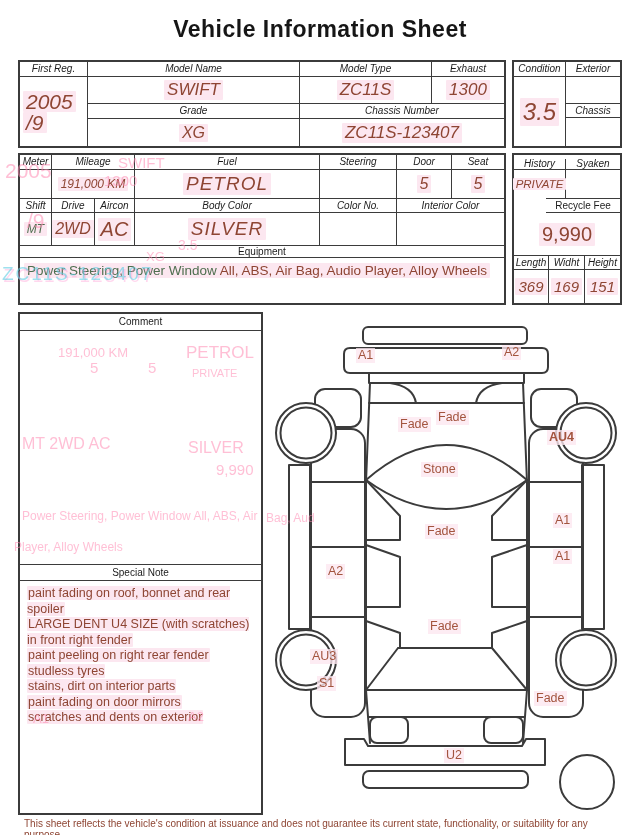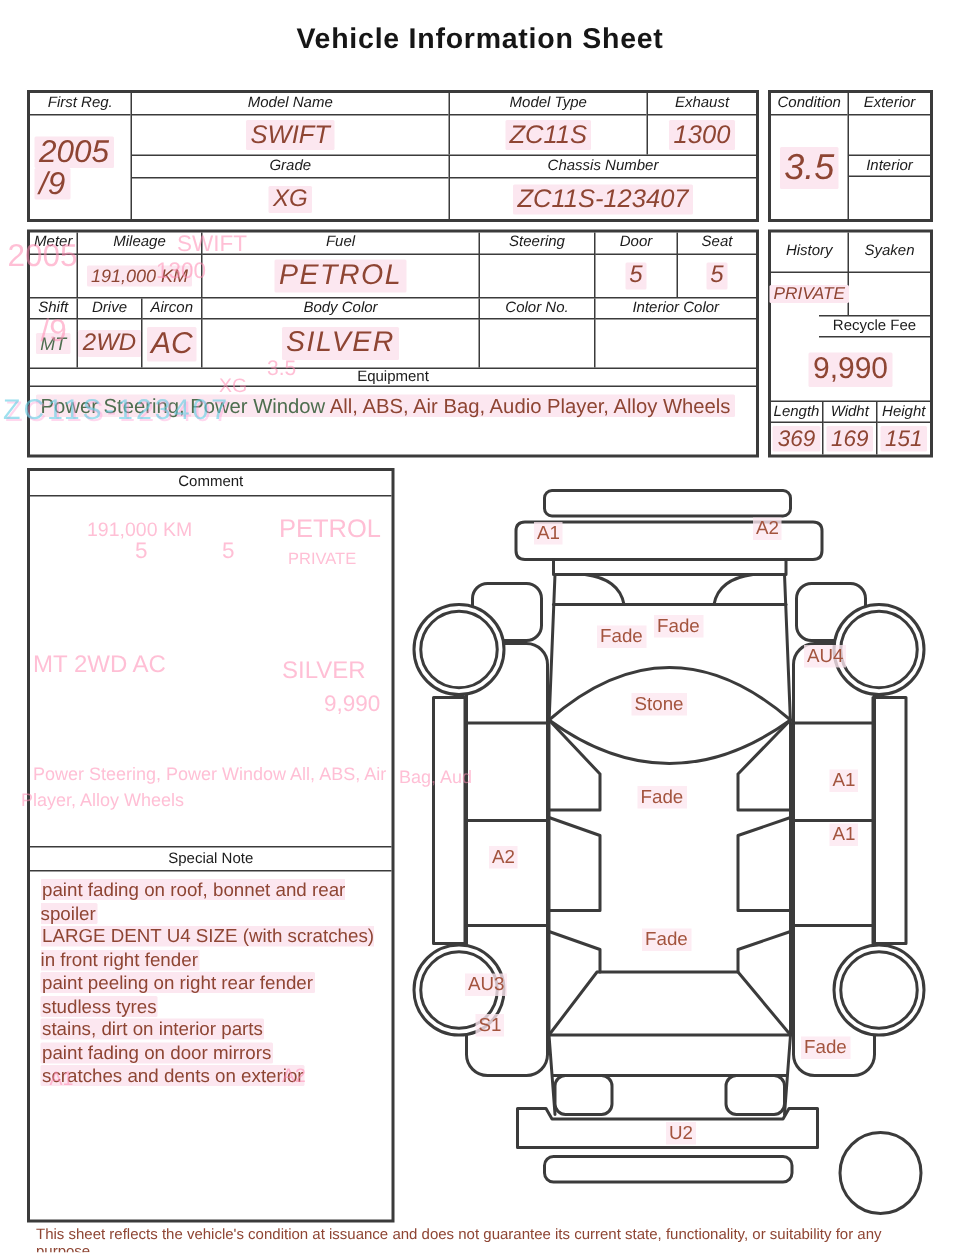--- a/index.html
+++ b/index.html
@@ -1,19 +1,19 @@
 <!DOCTYPE html>
 <html><head>
 <meta charset="utf-8">
 <style>
   html,body{margin:0;padding:0;background:#ffffff;}
   .page{position:relative;width:640px;height:835px;background:#ffffff;
         font-family:"Liberation Sans",sans-serif;overflow:hidden;}
   .title{position:absolute;left:0;top:16px;width:640px;text-align:center;
-         font-size:19px;font-weight:600;color:#161616;letter-spacing:0.5px;}
+         font-size:23px;font-weight:600;color:#161616;letter-spacing:0.5px;}
   .box{position:absolute;border:2px solid #3b3b3b;background:#fff;
        display:flex;flex-direction:column;box-sizing:border-box;}
   .row{display:flex;flex-direction:row;box-sizing:border-box;font-style:italic;}
   .col{display:flex;flex-direction:column;box-sizing:border-box;}
   .hdr{font-size:10px;color:#1b1b1b;display:flex;align-items:center;justify-content:center;
        text-align:center;line-height:1;box-sizing:border-box;}
   .val{color:#8e4533;display:flex;align-items:center;justify-content:center;box-sizing:border-box;}
   .bb{border-bottom:1.5px solid #3b3b3b;}
   .br{border-right:1.5px solid #3b3b3b;}
   .bt{border-top:1.5px solid #3b3b3b;}
@@ -90,21 +90,21 @@
     <div class="row" style="flex:1;">
       <div class="col br" style="width:52px;">
         <div class="hdr bb" style="height:15px;">Condition</div>
         <div class="val" style="flex:1;font-size:24px;">
             <span class="hl">3.5</span>
           </div>
       </div>
       <div class="col" style="flex:1;">
         <div class="hdr bb" style="height:15px;">Exterior</div>
         <div class="val" style="height:26px;"></div>
-        <div class="hdr bt bb" style="height:15px;">Interior</div>
+        <div class="hdr bt bb" style="height:15px;">Chassis</div>
         <div class="val" style="flex:1;"></div>
       </div>
     </div>
   </div>
 
   <div class="box" style="left:18px;top:153px;width:488px;height:152px;">
     <div class="row" style="height:15px;">
       <div class="hdr bb br" style="width:32px;">Meter</div>
       <div class="hdr bb br" style="width:83px;">Mileage</div>
       <div class="hdr bb br" style="width:185px;">Fuel</div>
@@ -152,21 +152,21 @@
       <div class="val br" style="width:77px;"></div>
       <div class="val" style="flex:1;"></div>
     </div>
     <div class="hdr bt bb" style="height:13px;">Equipment</div>
     <div style="flex:1;padding:5px 4px;font-size:13.5px;white-space:nowrap;color:#8e4533;">
       <span class="hl"><span class="green">Power Steering, Power Window</span><span>  All, ABS, Air Bag, Audio Player, Alloy Wheels</span></span>
     </div>
   </div>
 
   <div class="box" style="left:512px;top:153px;width:110px;height:152px;">
-    <div class="row" style="height:27px;">
+    <div class="row" style="height:15px;align-items:flex-end;">
       <div class="hdr bb br" style="width:52px;">History</div>
       <div class="hdr bb" style="flex:1;">Syaken</div>
     </div>
     <div class="row" style="height:28px;">
       <div class="val br" style="width:52px;font-size:11.5px;">
           <span class="hl">PRIVATE</span>
         </div>
       <div class="val" style="flex:1;"></div>
     </div>
     <div class="hdr bt bb" style="height:15px;margin-left:32px;">Recycle Fee</div>
@@ -260,21 +260,21 @@
           <circle class="ln" cx="316" cy="348" r="25.5"></circle>
       </g>
       <circle class="wh" cx="317" cy="470" r="27"></circle>
     </svg>
 
     <span class="dlabel" style="left:86px;top:36px;">A1</span>
     <span class="dlabel" style="left:232px;top:33px;">A2</span>
     <span class="dlabel" style="left:128px;top:105px;">Fade</span>
     <span class="dlabel" style="left:166px;top:98px;">Fade</span>
     <span class="dlabel" style="left:151px;top:150px;">Stone</span>
-    <span class="dlabel" style="left:266px;top:118px;">AU4</span>
+    <span class="dlabel" style="left:277px;top:118px;font-weight:bold;">AU4</span>
     <span class="dlabel" style="left:155px;top:212px;">Fade</span>
     <span class="dlabel" style="left:283px;top:201px;">A1</span>
     <span class="dlabel" style="left:283px;top:237px;">A1</span>
     <span class="dlabel" style="left:56px;top:252px;">A2</span>
     <span class="dlabel" style="left:158px;top:307px;">Fade</span>
     <span class="dlabel" style="left:40px;top:337px;">AU3</span>
     <span class="dlabel" style="left:47px;top:364px;">S1</span>
     <span class="dlabel" style="left:264px;top:379px;">Fade</span>
     <span class="dlabel" style="left:174px;top:436px;">U2</span>
   </div>
@@ -288,19 +288,19 @@
   <span class="ghost gc" style="left:2px;top:264px;font-size:19px;letter-spacing:2px;">ZC11S-123407</span>
   <span class="ghost gp" style="left:58px;top:346px;font-size:13px;">191,000 KM</span>
   <span class="ghost gp" style="left:90px;top:360px;font-size:15px;">5</span>
   <span class="ghost gp" style="left:148px;top:360px;font-size:15px;">5</span>
   <span class="ghost gp" style="left:186px;top:344px;font-size:17px;">PETROL</span>
   <span class="ghost gp" style="left:192px;top:368px;font-size:11px;">PRIVATE</span>
   <span class="ghost gp" style="left:22px;top:436px;font-size:16px;">MT  2WD  AC</span>
   <span class="ghost gp" style="left:188px;top:440px;font-size:16px;">SILVER</span>
   <span class="ghost gp" style="left:216px;top:462px;font-size:15px;">9,990</span>
   <span class="ghost gp" style="left:22px;top:510px;font-size:12px;">Power Steering, Power Window  All, ABS, Air</span>
-  <span class="ghost gp" style="left:14px;top:527px;font-size:12px;">Player, Alloy Wheels</span>
+  <span class="ghost gp" style="left:14px;top:541px;font-size:12px;">Player, Alloy Wheels</span>
   <span class="ghost gp" style="left:266px;top:512px;font-size:12px;">Bag, Aud</span>
   <span class="ghost gp" style="left:33px;top:712px;font-size:13px;">A1</span>
   <span class="ghost gp" style="left:188px;top:710px;font-size:13px;">A2</span>
 
   <div class="footer">This sheet reflects the vehicle's condition at issuance and does not guarantee its current state, functionality, or suitability for any purpose</div>
 </div>
 
 </body></html>

